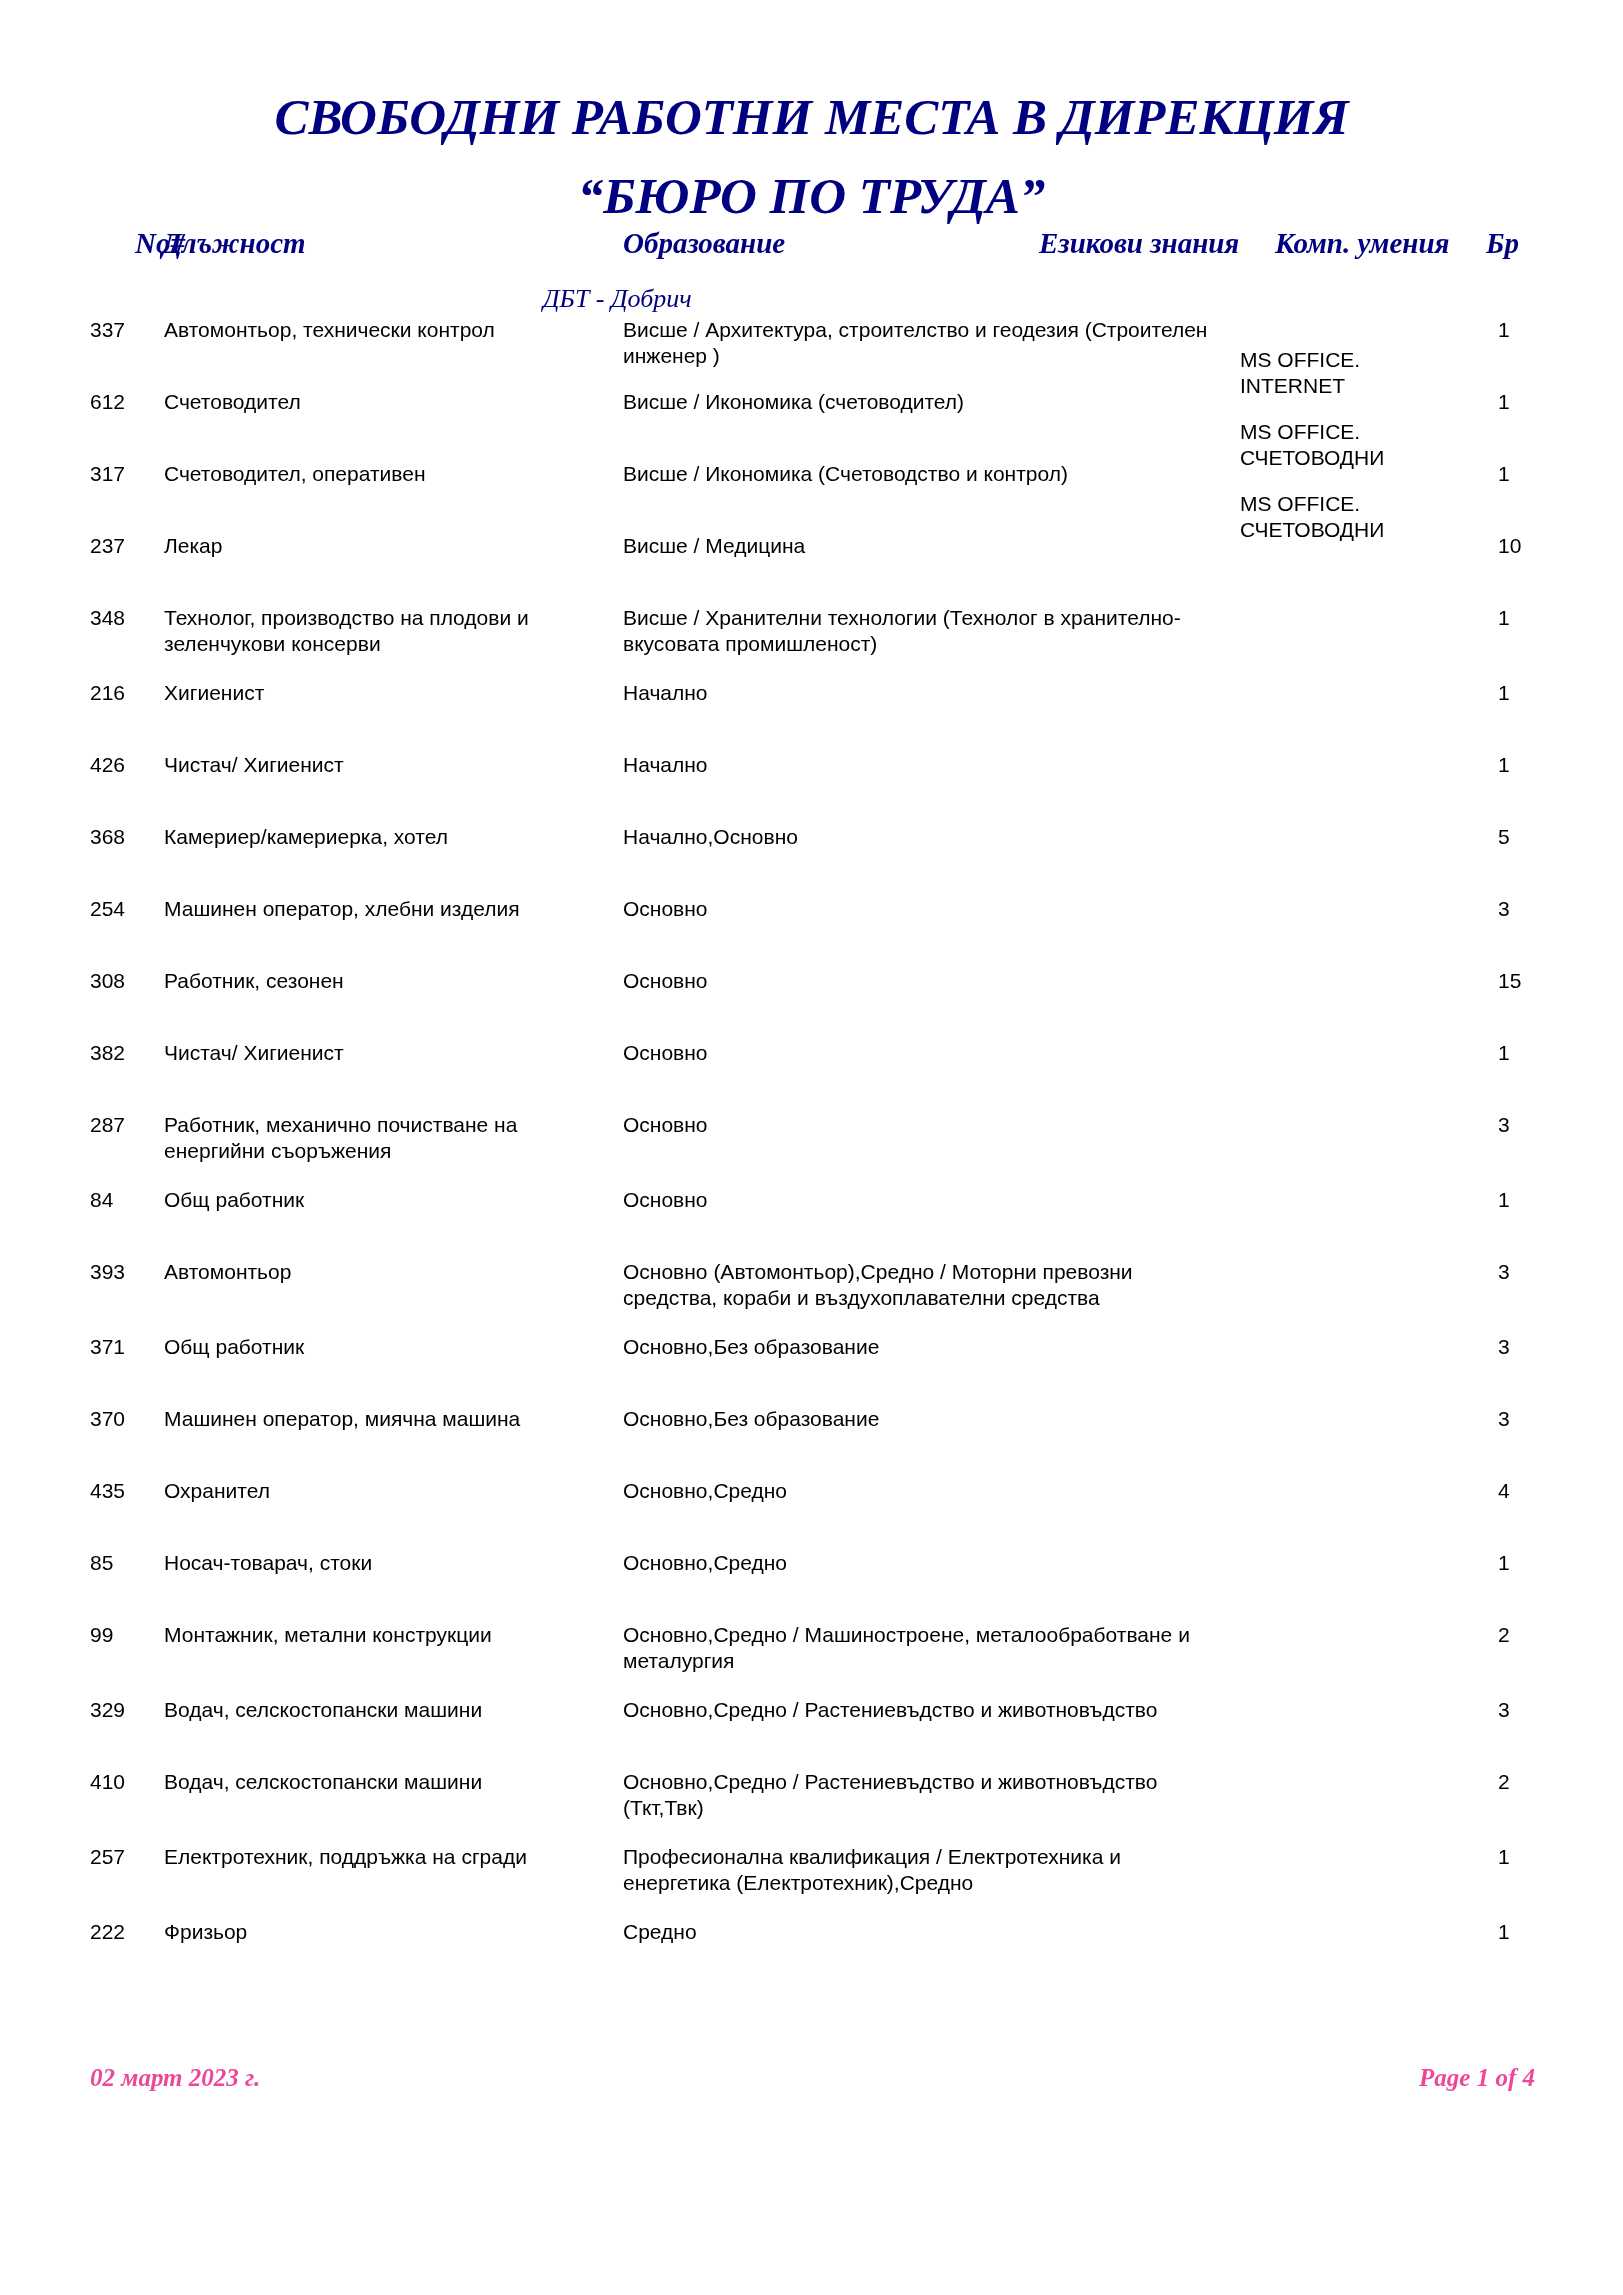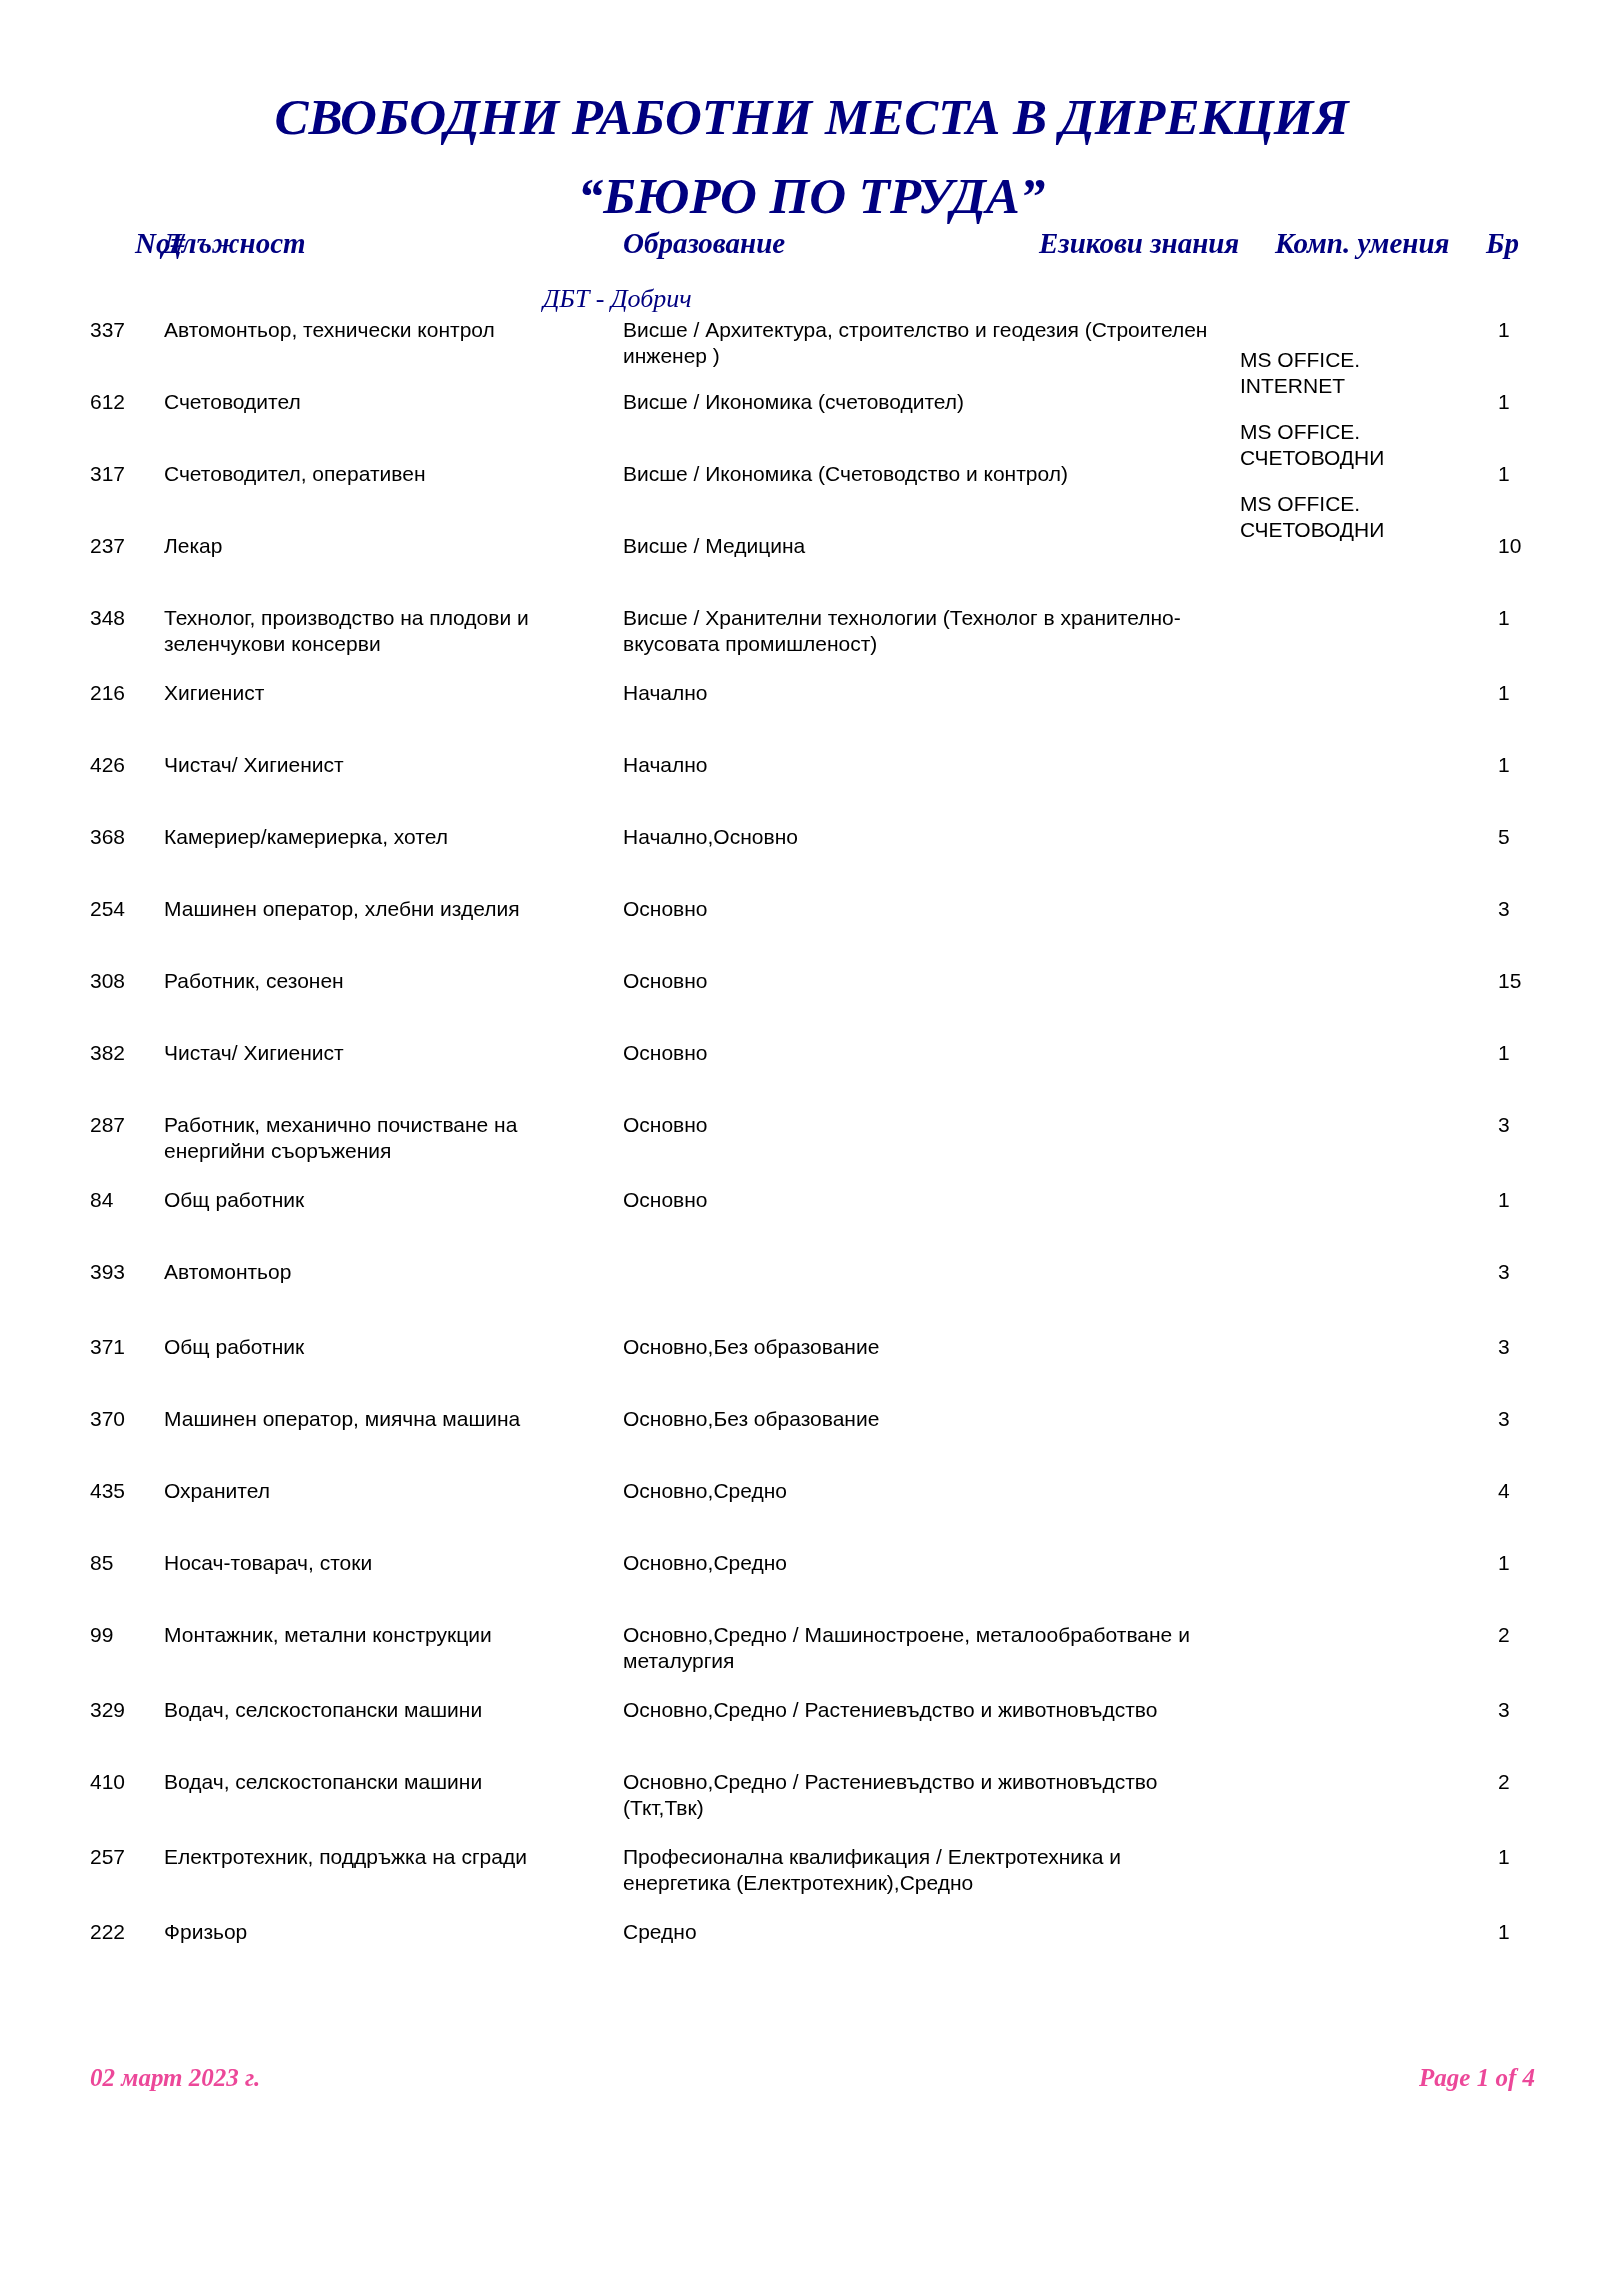--- a/index.html
+++ b/index.html
@@ -142,20 +142,21 @@
     <div class="row">
       <div class="cell c-no">84</div>
       <div class="cell c-pos">Общ работник</div>
       <div class="cell c-edu">Основно</div>
       <div class="cell c-comp"></div>
       <div class="cell c-cnt">1</div>
     </div>
     <div class="row tall">
       <div class="cell c-no">393</div>
       <div class="cell c-pos">Автомонтьор</div>
+      <div class="cell c-edu">Основно (Автомонтьор),Средно / Моторни превозни средства, кораби и въздухоплавателни средства</div>
       <div class="cell c-comp"></div>
       <div class="cell c-cnt">3</div>
     </div>
     <div class="row">
       <div class="cell c-no">371</div>
       <div class="cell c-pos">Общ работник</div>
       <div class="cell c-edu">Основно,Без образование</div>
       <div class="cell c-comp"></div>
       <div class="cell c-cnt">3</div>
     </div>

